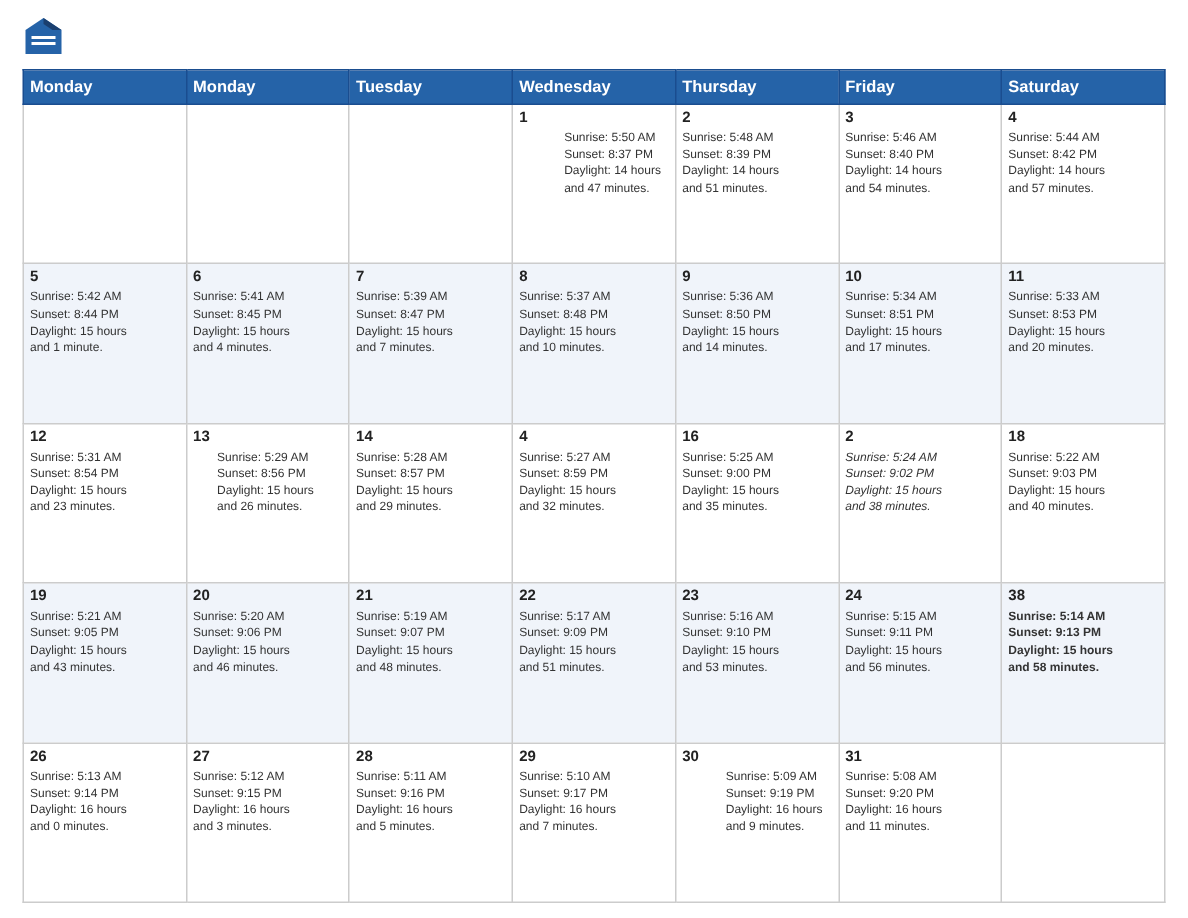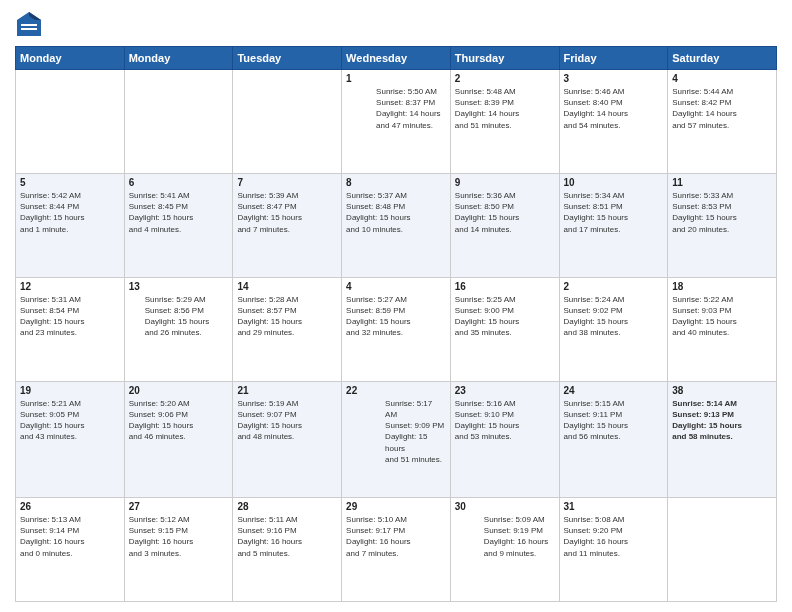--- a/index.html
+++ b/index.html
@@ -247,21 +247,21 @@
           </td>
           <td>
             <span class="cell-date">16</span>
             <div class="cell-info" style="white-space: pre-line;">Sunrise: 5:25 AM
 Sunset: 9:00 PM
 Daylight: 15 hours
 and 35 minutes.</div>
           </td>
           <td>
             <span class="cell-date">2</span>
-            <div class="cell-info" style="white-space: pre-line;">Sunrise: 5:24 AM
+            <div class="cell-info" style="white-space: pre-line; font-style: italic;">Sunrise: 5:24 AM
 Sunset: 9:02 PM
 Daylight: 15 hours
 and 38 minutes.</div>
           </td>
           <td>
             <span class="cell-date">18</span>
             <div class="cell-info" style="white-space: pre-line;">Sunrise: 5:22 AM
 Sunset: 9:03 PM
 Daylight: 15 hours
 and 40 minutes.</div>
@@ -284,21 +284,21 @@
           </td>
           <td>
             <span class="cell-date">21</span>
             <div class="cell-info" style="white-space: pre-line;">Sunrise: 5:19 AM
 Sunset: 9:07 PM
 Daylight: 15 hours
 and 48 minutes.</div>
           </td>
           <td>
             <span class="cell-date">22</span>
-            <div class="cell-info" style="white-space: pre-line; margin-left: 39px;">Sunrise: 5:17 AM
+            <div class="cell-info" style="white-space: pre-line;">Sunrise: 5:17 AM
 Sunset: 9:09 PM
 Daylight: 15 hours
 and 51 minutes.</div>
           </td>
           <td>
             <span class="cell-date">23</span>
             <div class="cell-info" style="white-space: pre-line;">Sunrise: 5:16 AM
 Sunset: 9:10 PM
 Daylight: 15 hours
 and 53 minutes.</div>

